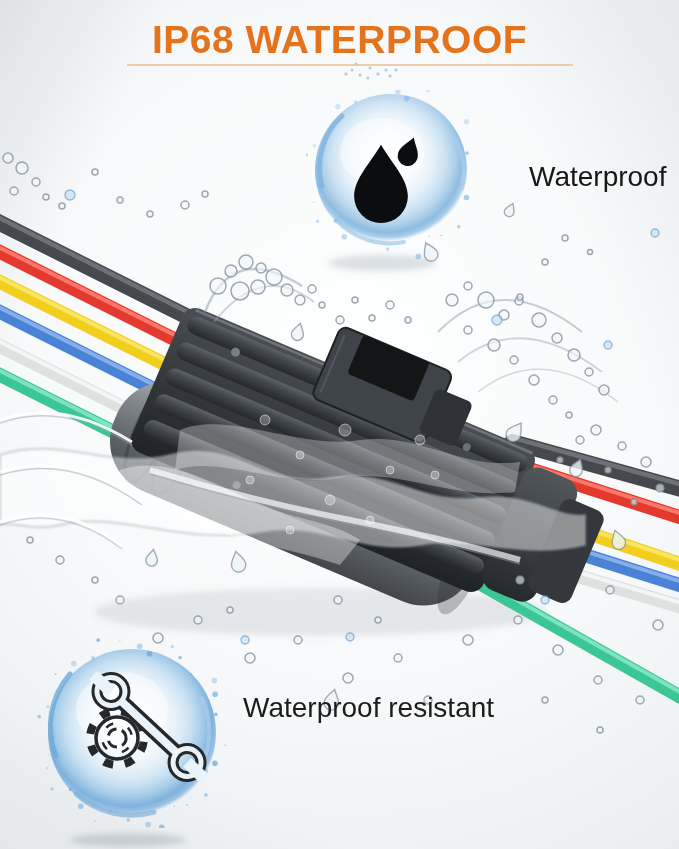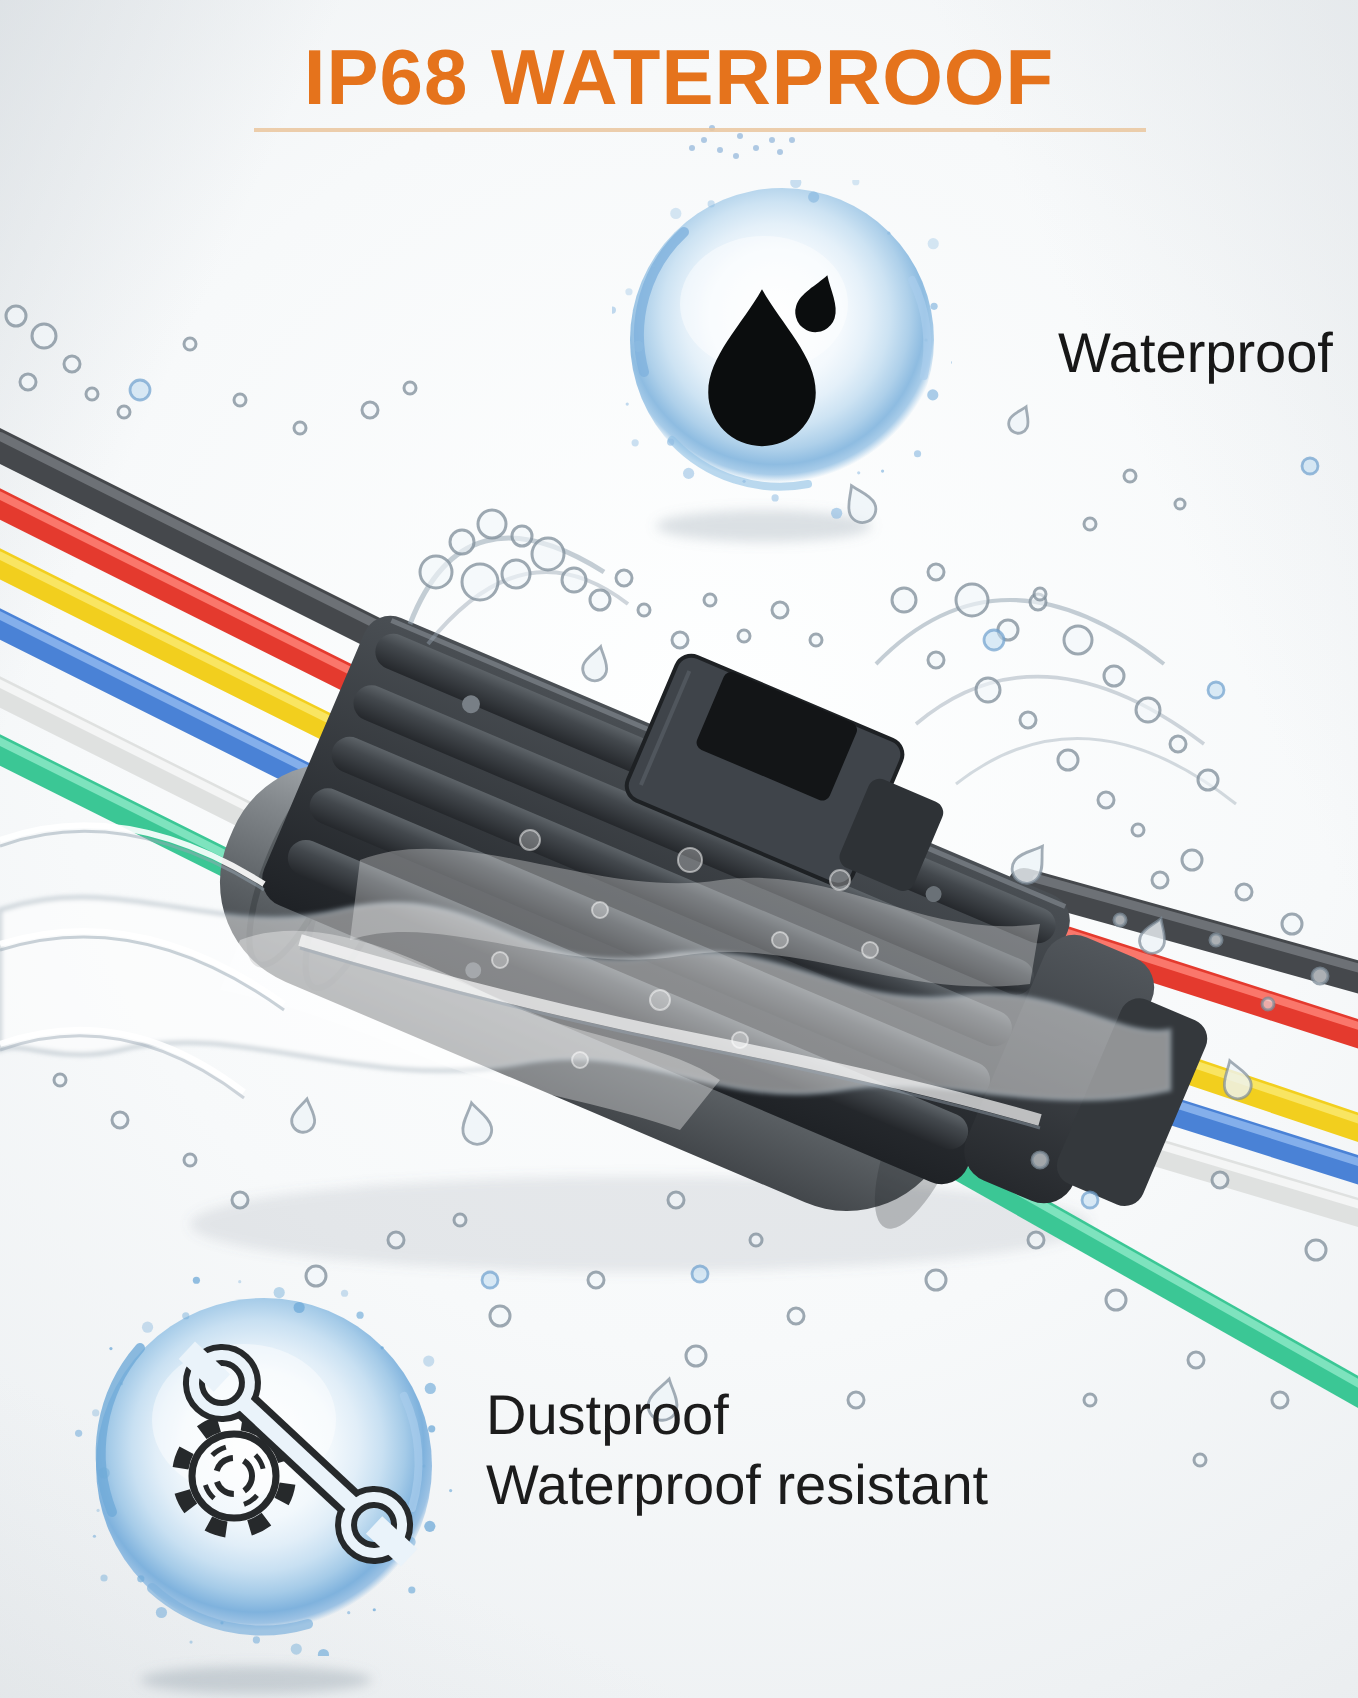--- a/index.html
+++ b/index.html
@@ -391,19 +391,18 @@
         <circle cx="0" cy="52" r="14" fill="none" stroke="#26292b" stroke-width="11"></circle>
         <line x1="0" y1="-38" x2="0" y2="38" stroke="#eaf3fa" stroke-width="8"></line>
         <circle cx="0" cy="-52" r="14" fill="none" stroke="#eaf3fa" stroke-width="5"></circle>
         <circle cx="0" cy="52" r="14" fill="none" stroke="#eaf3fa" stroke-width="5"></circle>
         <rect x="-6" y="-76" width="12" height="24" fill="#eaf3fa"></rect>
         <rect x="-6" y="52" width="12" height="24" fill="#eaf3fa"></rect>
       </g>
     </svg>
   </div>
   <div class="durability-text">
-    <span>Dustproof</span>
     <span>Waterproof resistant</span>
   </div>
 
   <h1 class="page-title" style="color: rgb(229, 115, 28);">IP68 WATERPROOF</h1>
   <div class="title-underline"></div>
 </div>
 
 </body></html>

